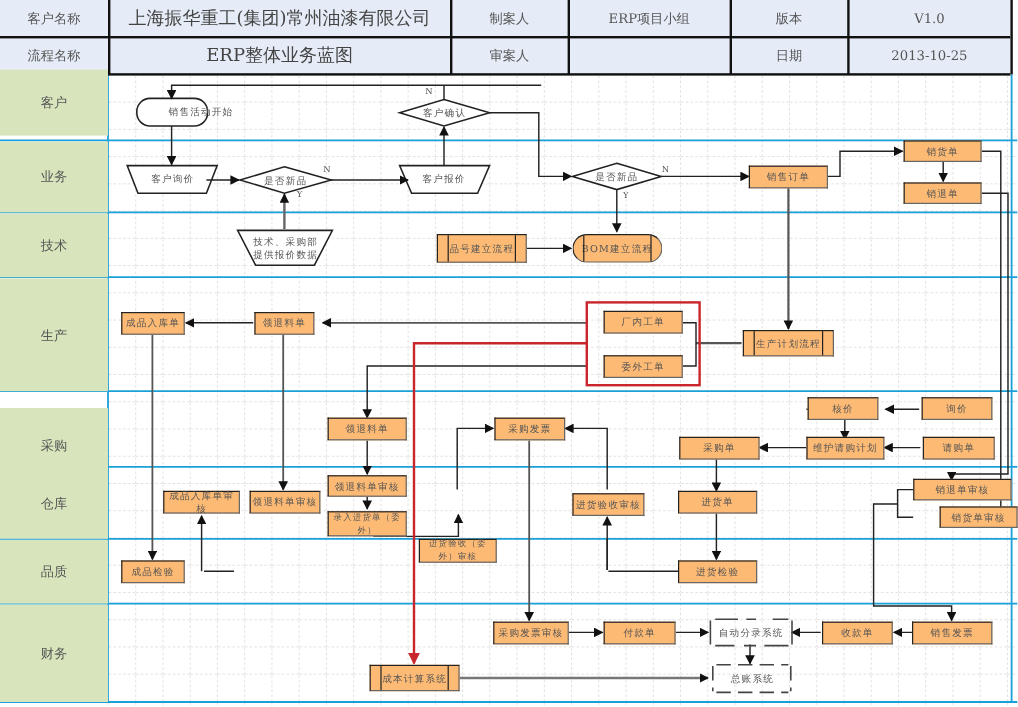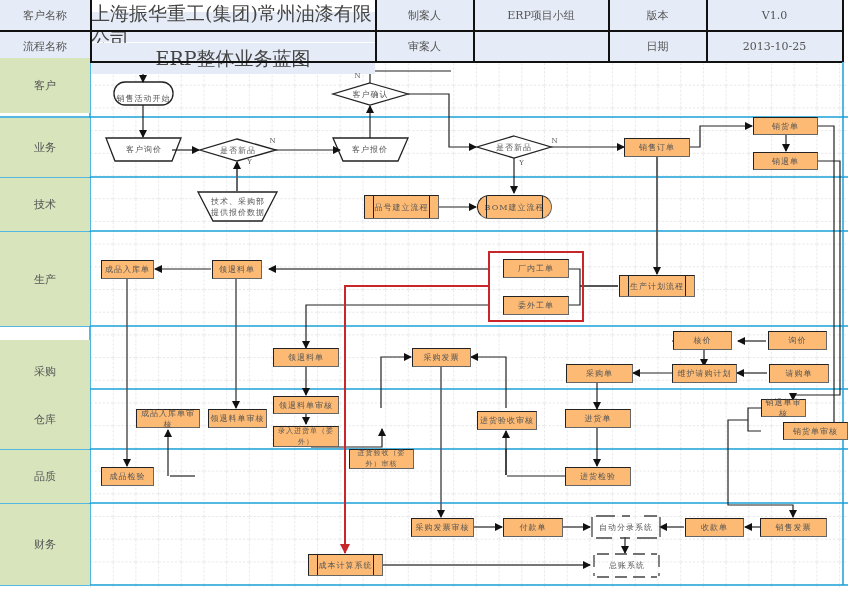--- a/index.html
+++ b/index.html
@@ -1,19 +1,19 @@
 <!DOCTYPE html>
 <html><head>
 <meta charset="utf-8">
 <style>
   html,body{margin:0;padding:0;background:#ffffff;}
   body{width:848px;height:589px;overflow:hidden;position:relative;font-family:"DejaVu Sans",sans-serif;}
   #canvas{position:absolute;left:0;top:0;width:848px;height:589px;}
   .hdr-cell{position:absolute;background:#e6ecf7;display:flex;align-items:center;justify-content:center;color:#555;font-size:11px;font-family:"DejaVu Serif",serif;box-sizing:border-box;}
-  .hdr-big{font-size:19px;color:#444;margin-top:12px;}
+  .hdr-big{font-size:15px;color:#444;}
   .lane-label{position:absolute;left:0;width:90px;background:#d7e4bc;display:flex;align-items:center;justify-content:center;color:#555;font-size:11px;font-family:"DejaVu Serif",serif;box-sizing:border-box;}
   .node{position:absolute;box-sizing:border-box;background:#fdba74;border:1.5px solid #222;border-right-color:#666;border-bottom-color:#666;display:flex;align-items:center;justify-content:center;text-align:center;font-size:8px;color:#555;letter-spacing:1px;line-height:11px;font-family:"DejaVu Serif",serif;}
   .node.proc{border-left:1.5px solid #222;}
   .node.proc::before,.node.proc::after{content:"";position:absolute;top:0;bottom:0;width:0;border-left:1px solid #222;}
   .node.proc::before{left:8px;}
   .node.proc::after{right:8px;}
   .node.dashed{border:none;background:transparent;}
   .shape-label{position:absolute;display:flex;align-items:center;justify-content:center;text-align:center;font-size:8px;color:#555;letter-spacing:1px;line-height:11px;font-family:"DejaVu Serif",serif;}
   .highlight{position:absolute;border:2px solid #c8262b;box-sizing:border-box;}
 </style>
@@ -141,21 +141,21 @@
 
 <div class="lane-label" style="top:58px;height:55px;">客户</div>
 <div class="lane-label" style="top:118px;height:59px;">业务</div>
 <div class="lane-label" style="top:178px;height:53px;">技术</div>
 <div class="lane-label" style="top:232px;height:94px;">生产</div>
 <div class="lane-label" style="top:340px;height:62px;">采购</div>
 <div class="lane-label" style="top:390px;height:59px;">仓库</div>
 <div class="lane-label" style="top:450px;height:53px;">品质</div>
 <div class="lane-label" style="top:504px;height:81px;">财务</div>
 
-<div class="shape-label" style="left:114px;top:82px;width:59px;height:33px;">销售活动开始</div>
+<div class="shape-label" style="left:114px;top:82px;width:59px;height:23px;padding-left:24px;">销售活动开始</div>
 <div class="shape-label" style="left:110px;top:138px;width:68px;height:23px;">客户询价</div>
 <div class="shape-label" style="left:200px;top:139px;width:76px;height:22px;">是否新品</div>
 <div class="shape-label" style="left:333px;top:83px;width:75px;height:22px;">客户确认</div>
 <div class="shape-label" style="left:336px;top:138px;width:68px;height:23px;">客户报价</div>
 <div class="shape-label" style="left:477px;top:136px;width:74px;height:22px;">是否新品</div>
 <div class="shape-label" style="left:210px;top:192px;width:56px;height:29px;">技术、采购部提供报价数据</div>
 
 <div class="shape-label" style="left:353px;top:71px;width:10px;height:10px;font-size:7px;">N</div>
 <div class="shape-label" style="left:268px;top:136px;width:10px;height:10px;font-size:7px;">N</div>
 <div class="shape-label" style="left:245px;top:157px;width:10px;height:10px;font-size:7px;">Y</div>
@@ -183,21 +183,21 @@
 <div class="node" style="left:672px;top:364px;width:65px;height:19px;">维护请购计划</div>
 <div class="node" style="left:769px;top:364px;width:60px;height:19px;">请购单</div>
 
 <div class="node" style="left:136px;top:409px;width:64px;height:19px;">成品入库单审核</div>
 <div class="node" style="left:208px;top:409px;width:59px;height:19px;">领退料单审核</div>
 <div class="node" style="left:273px;top:396px;width:66px;height:18px;">领退料单审核</div>
 <div class="node" style="left:273px;top:426px;width:66px;height:21px;font-size:7px;">录入进货单（委外）</div>
 <div class="node" style="left:349px;top:409px;width:65px;height:20px;font-size:7px;margin-top:40px;">进货验收（委外）审核</div>
 <div class="node" style="left:477px;top:411px;width:60px;height:19px;">进货验收审核</div>
 <div class="node" style="left:565px;top:409px;width:66px;height:19px;">进货单</div>
-<div class="node" style="left:761px;top:399px;width:45px;height:18px;">销退单审核</div>
+<div class="node" style="left:761px;top:399px;width:82px;height:18px;">销退单审核</div>
 <div class="node" style="left:783px;top:422px;width:65px;height:18px;">销货单审核</div>
 
 <div class="node" style="left:101px;top:467px;width:53px;height:19px;">成品检验</div>
 <div class="node" style="left:565px;top:467px;width:66px;height:19px;">进货检验</div>
 
 <div class="node" style="left:411px;top:518px;width:63px;height:19px;">采购发票审核</div>
 <div class="node" style="left:503px;top:518px;width:60px;height:19px;">付款单</div>
 <div class="node dashed" style="left:594px;top:518px;width:64px;height:19px;">自动分录系统</div>
 <div class="node" style="left:685px;top:518px;width:59px;height:19px;">收款单</div>
 <div class="node" style="left:760px;top:518px;width:67px;height:19px;">销售发票</div>

